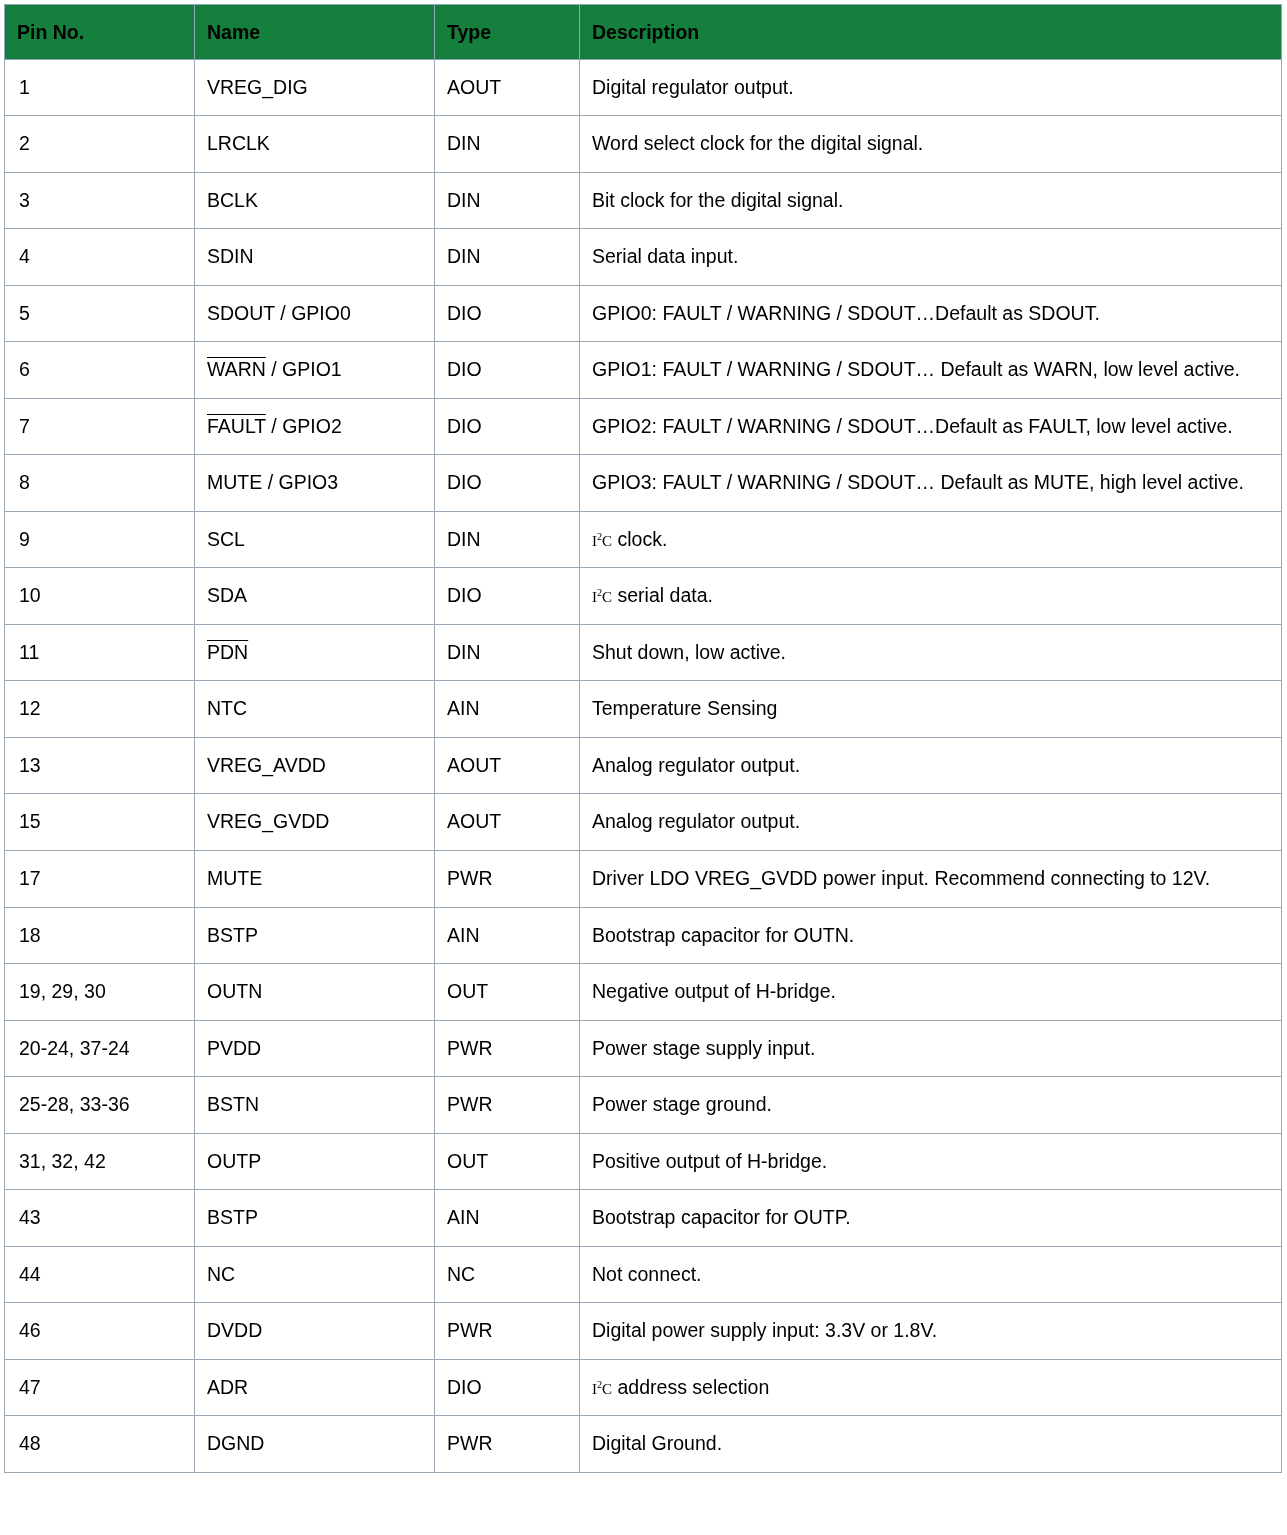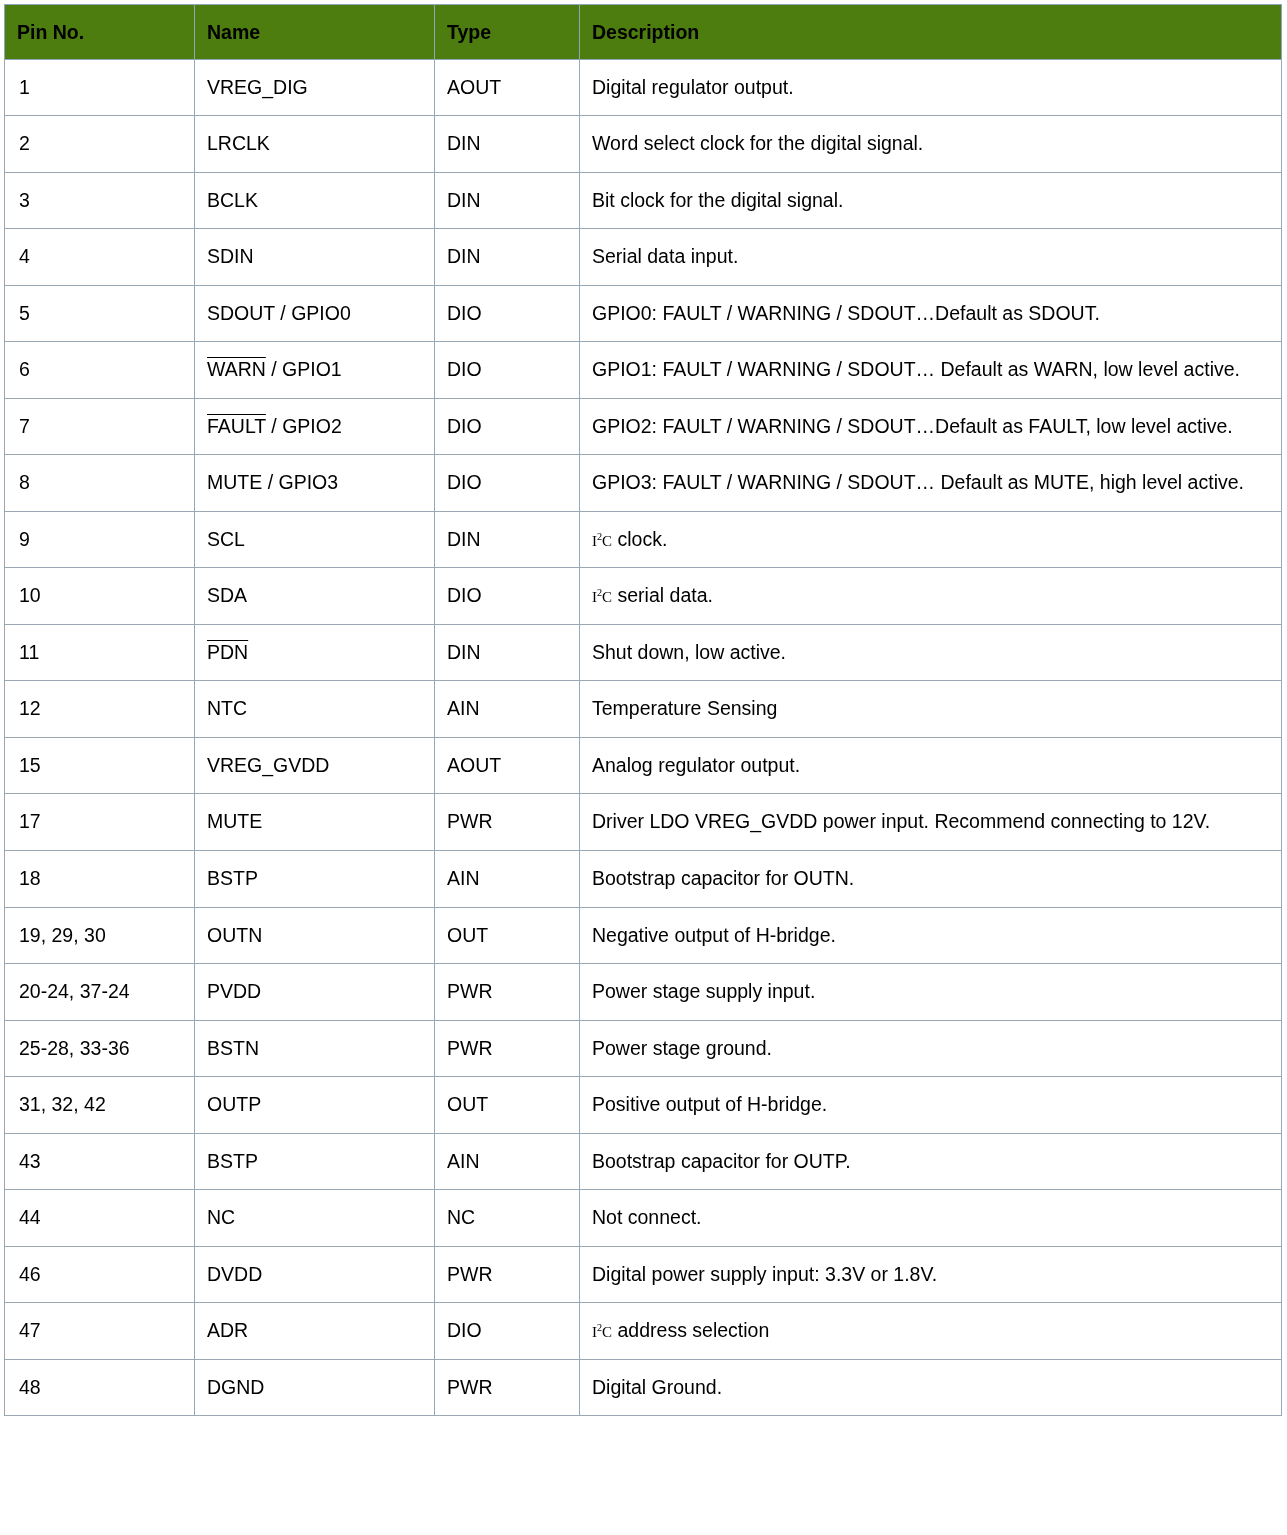--- a/index.html
+++ b/index.html
@@ -25,21 +25,21 @@
 
   .pin-table th, .pin-table td {
     border: 1px solid #9aa7b5;
     vertical-align: top;
     padding: 11px 10px 11px 12px;
     font-size: 19.5px;
     line-height: 1.72;
     font-weight: normal;
   }
   .pin-table thead th {
-    background: #4d7c0f;
+    background: #15803d;
     font-weight: bold;
     padding-bottom: 9px;
     text-align: left;
     border-color: #8fa6b8;
   }
   .pin-table tbody td {
     background: #ffffff;
   }
   .pin-table tbody tr td:first-child { padding-left: 14px; }
 
@@ -144,20 +144,26 @@
         <td>DIN</td>
         <td>Shut down, low active.</td>
       </tr>
       <tr>
         <td>12</td>
         <td>NTC</td>
         <td>AIN</td>
         <td>Temperature Sensing</td>
       </tr>
       <tr>
+        <td>13</td>
+        <td>VREG_AVDD</td>
+        <td>AOUT</td>
+        <td>Analog regulator output.</td>
+      </tr>
+      <tr>
         <td>15</td>
         <td>VREG_GVDD</td>
         <td>AOUT</td>
         <td>Analog regulator output.</td>
       </tr>
       <tr>
         <td>17</td>
         <td>MUTE</td>
         <td>PWR</td>
         <td class="desc-tall">Driver LDO VREG_GVDD power input. Recommend connecting to 12V.</td>

